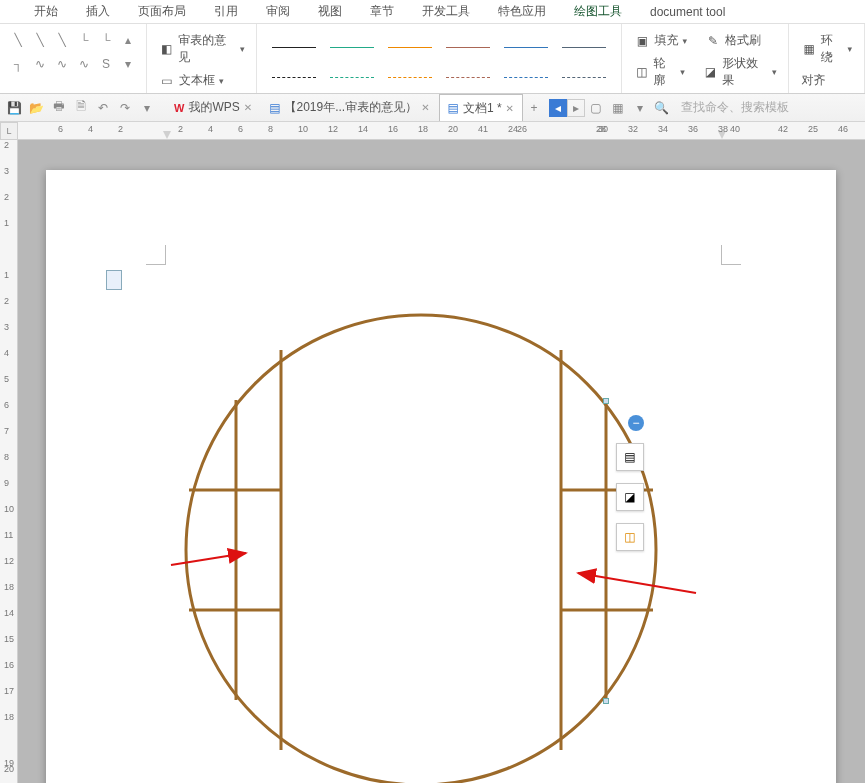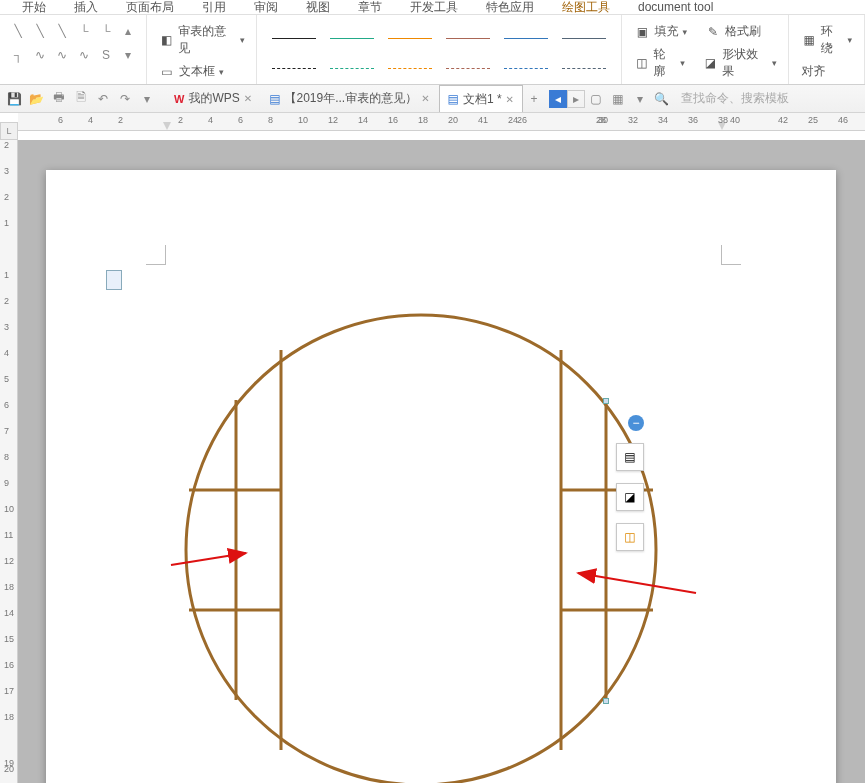--- a/index.html
+++ b/index.html
@@ -1,21 +1,21 @@
 <!DOCTYPE html>
 <html><head>
 <meta charset="utf-8">
 <style>
 * { margin: 0; padding: 0; box-sizing: border-box; font-family: "Microsoft YaHei", sans-serif; font-size: 12px; }
 body { background: #fff; width: 865px; height: 783px; overflow: hidden; }
 
 
-.menu-tabs { height: 15px; background: #fff; display: flex; align-items: center; padding-left: 8px; border-bottom: 1px solid #e0e0e0; }
+.menu-tabs { height: 24px; background: #fff; display: flex; align-items: center; padding-left: 20px; border-bottom: 1px solid #e0e0e0; }
 .menu-tab { padding: 4px 14px; color: #555; cursor: pointer; }
-.menu-tab.active { color: #a16207; }
+.menu-tab.active { color: #14532d; }
 
 
 .ribbon { height: 70px; background: #fff; display: flex; border-bottom: 1px solid #d0d0d0; }
 .ribbon-group { border-right: 1px solid #e5e5e5; padding: 6px 8px; display: flex; flex-direction: column; justify-content: flex-start; gap: 2px; }
 .shape-grid { display: grid; grid-template-columns: repeat(6, 20px); grid-template-rows: repeat(2, 22px); gap: 2px; }
 .shape-icon { width: 20px; height: 20px; display: flex; align-items: center; justify-content: center; color: #888; }
 .ribbon-btn { display: flex; align-items: center; gap: 4px; color: #555; padding: 2px 4px; }
 .line-styles { display: grid; grid-template-columns: repeat(6, 50px); grid-template-rows: repeat(2, 26px); gap: 4px 8px; padding: 4px; }
 .line-sample { display: flex; align-items: center; justify-content: center; }
 .line-sample .ln { width: 44px; height: 0; border-top-width: 1px; border-top-style: solid; }

